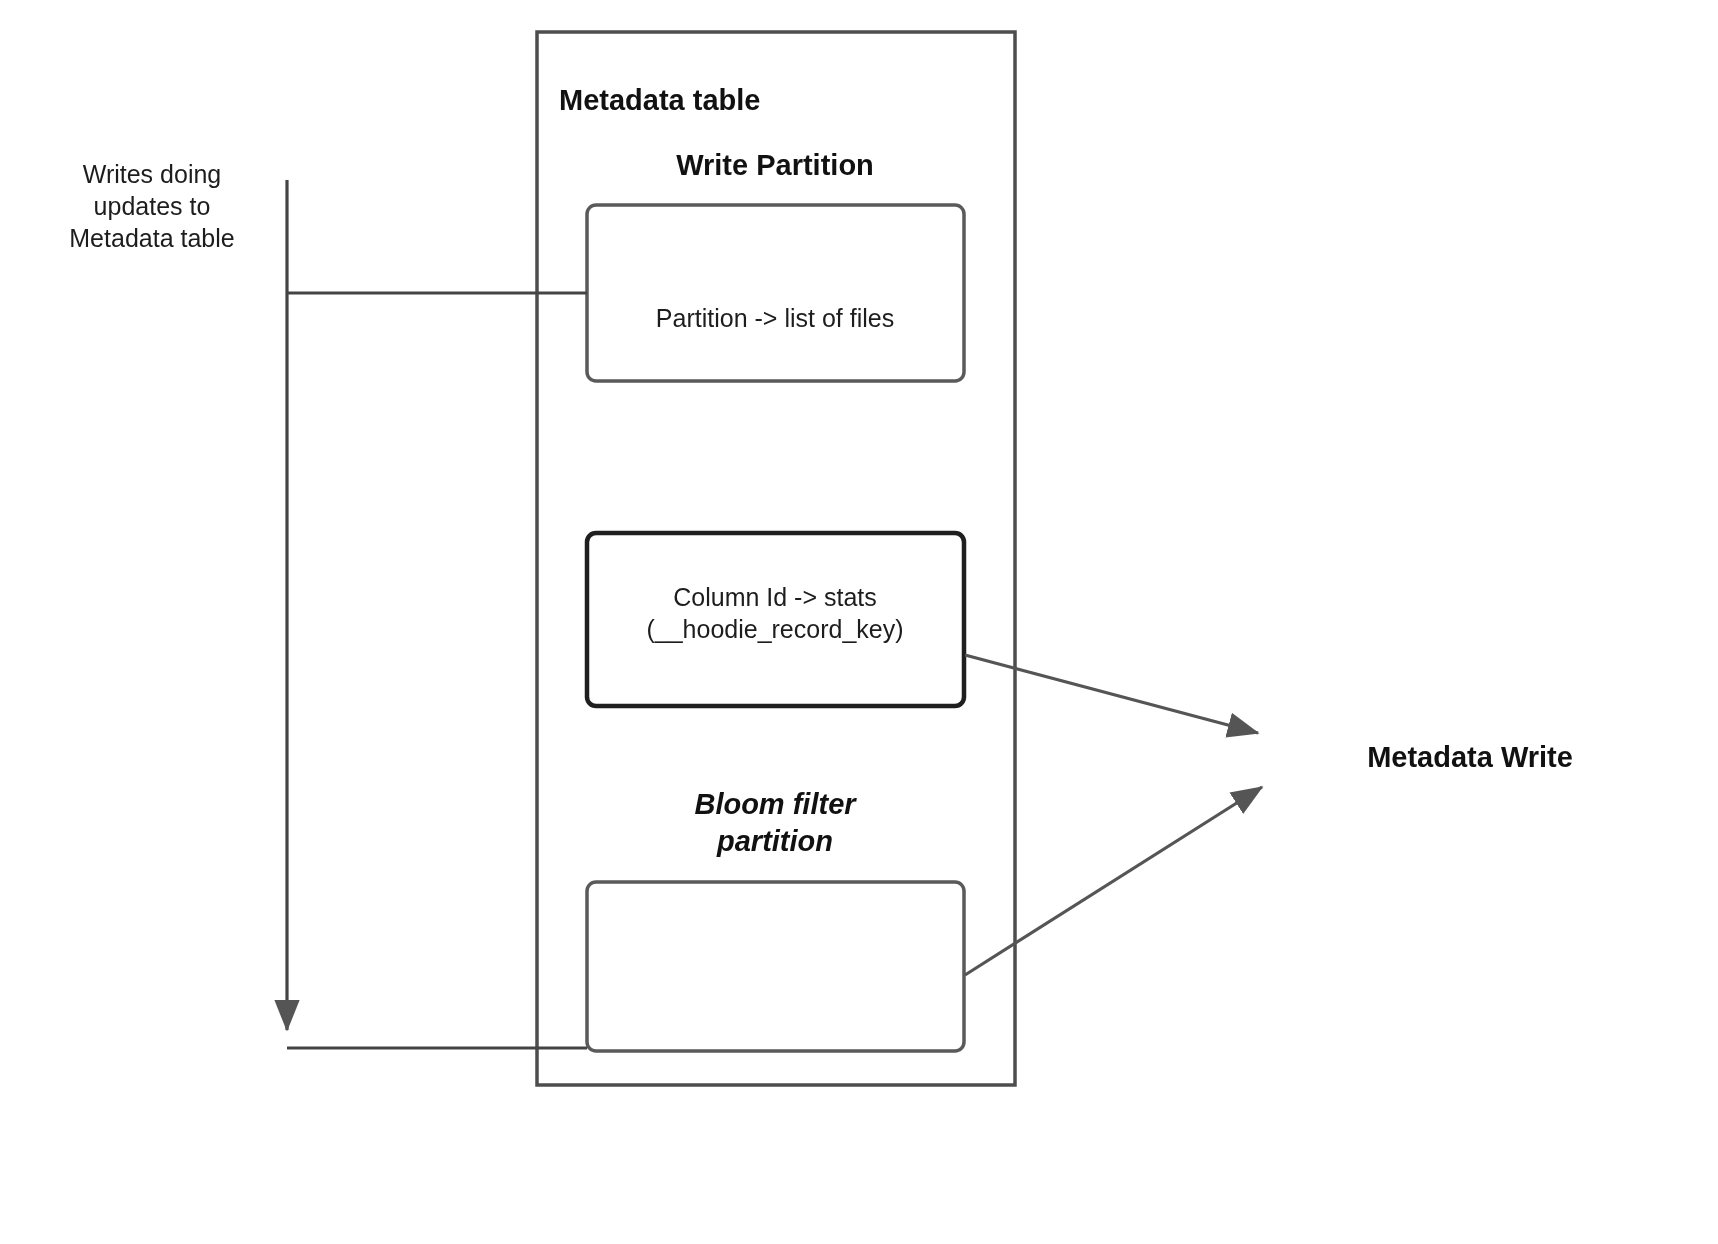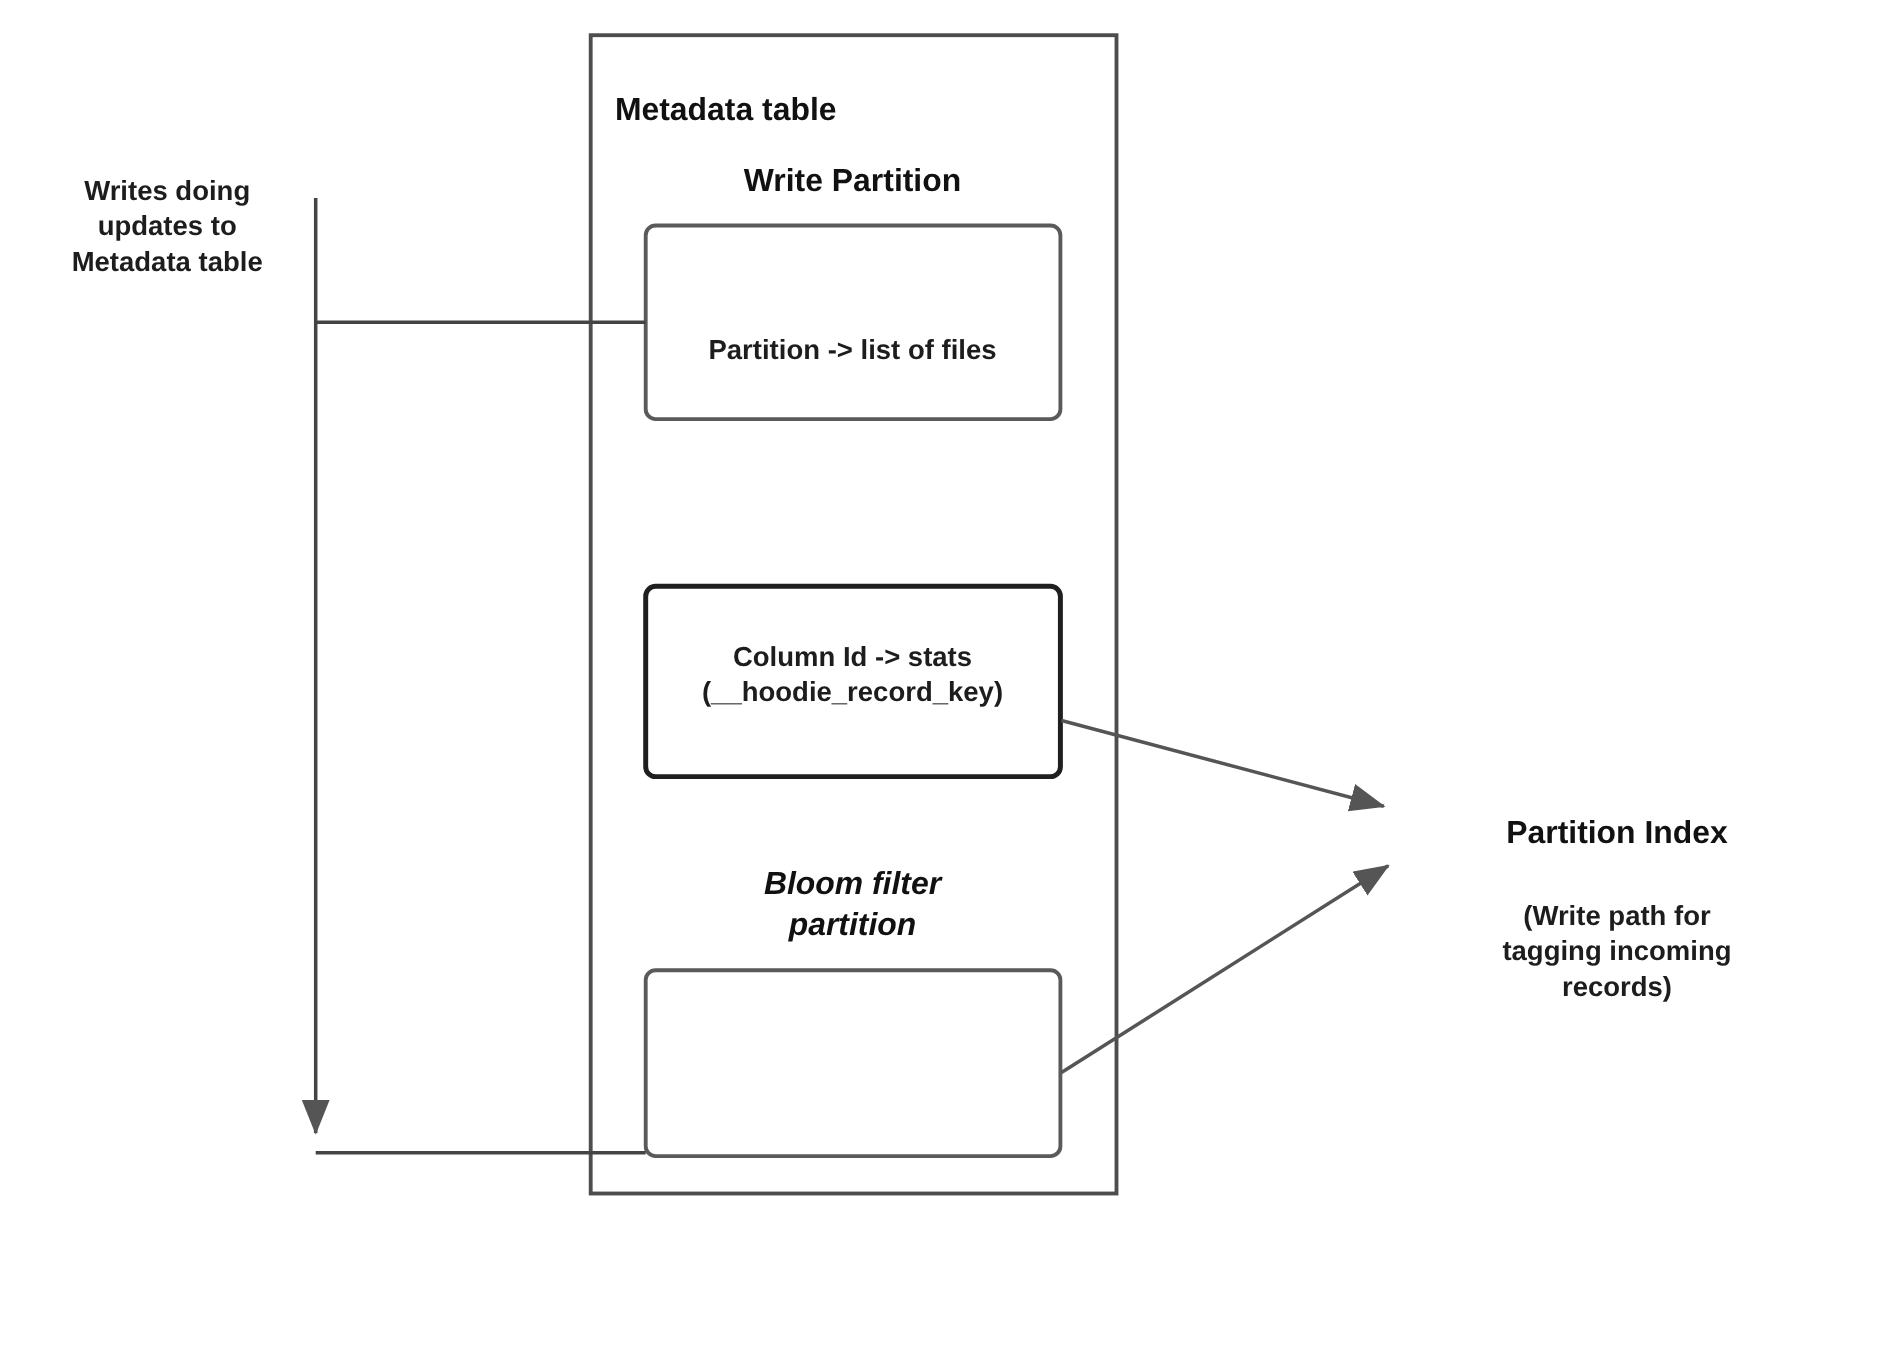--- a/index.html
+++ b/index.html
@@ -27,21 +27,21 @@
     pointer-events: none;
   }
   .txt {
     position: absolute;
     text-align: center;
     line-height: 1.28;
     white-space: pre-line;
   }
   .label-plain {
     font-size: 25px;
-    font-weight: 700;
+    font-weight: 400;
     color: #1d1d1d;
   }
   .label-bold {
     font-size: 29px;
     font-weight: bold;
     color: #111111;
   }
   .title-outer {
     font-size: 29px;
     font-weight: bold;
@@ -148,19 +148,16 @@
   <div class="txt label-plain" id="files-box-text">Partition -&gt; list of files</div>
 
 
   <div class="txt label-plain" id="colstats-box-text">Column Id  -&gt; stats
 (__hoodie_record_key)</div>
 
   <div class="txt label-bold" id="bloom-partition-title">Bloom filter
 partition</div>
 
 
-  <div class="txt label-bold" id="metadata-index-title">Partition Index</div>
+  <div class="txt label-bold" id="metadata-index-title">Metadata Write</div>
 
-  <div class="txt label-plain" id="metadata-index-note">(Write path for
-tagging incoming
-records)</div>
 
 </div>
 
 </body></html>

